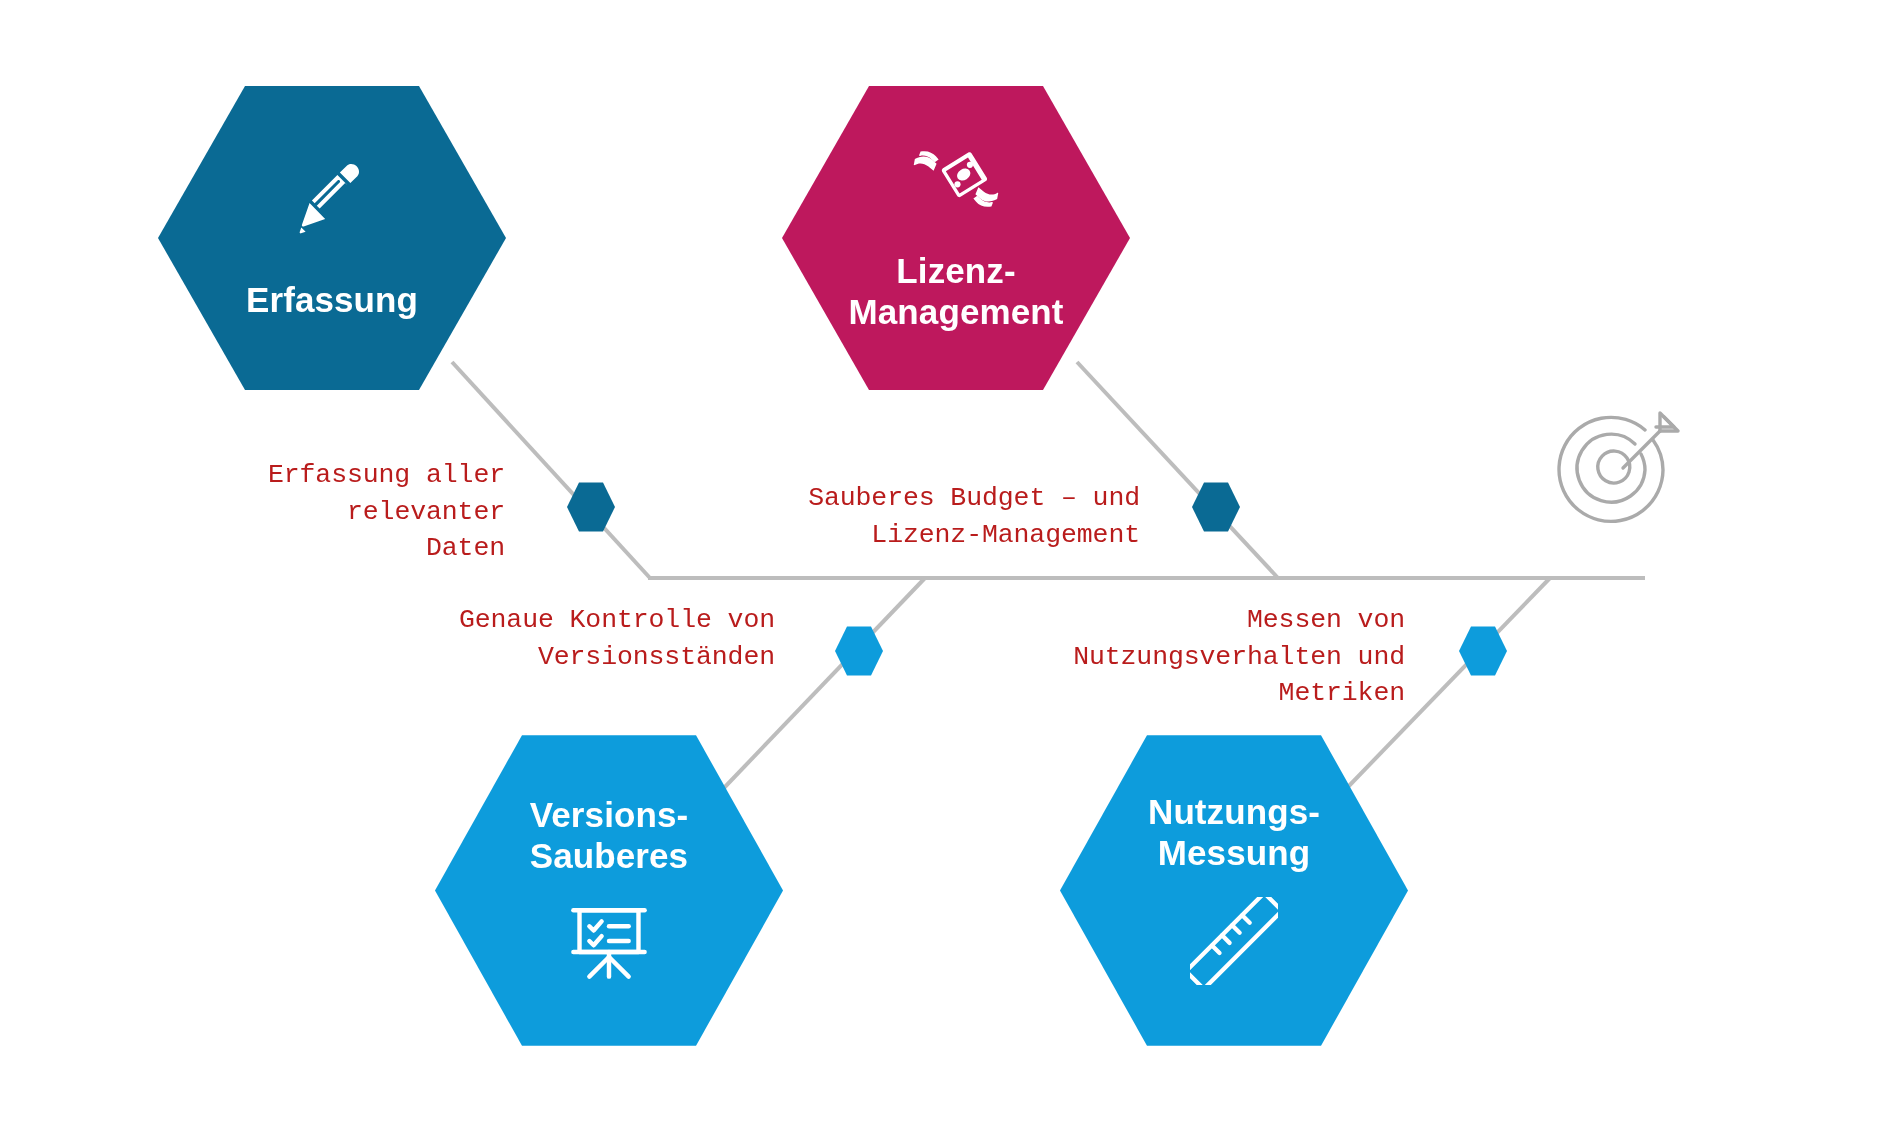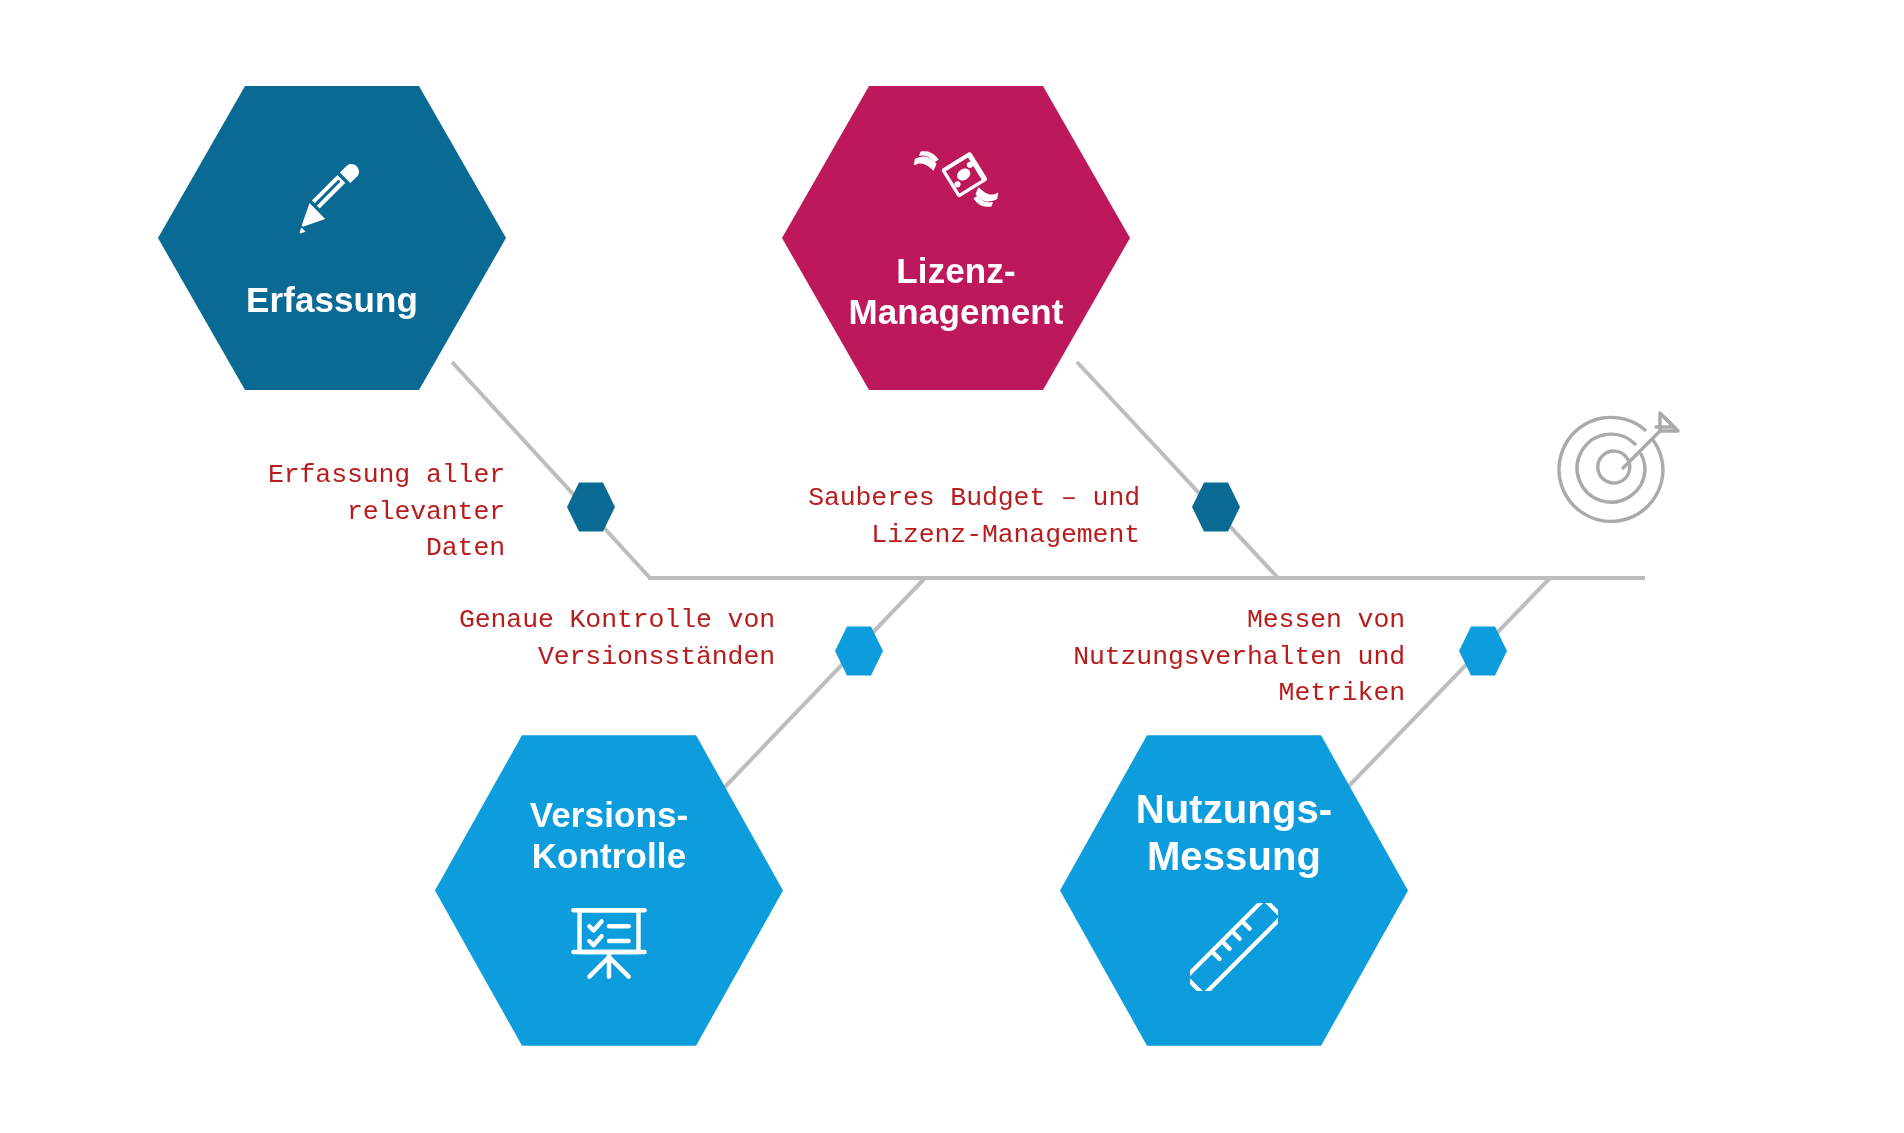--- a/index.html
+++ b/index.html
@@ -125,41 +125,41 @@
           <ellipse cx="46.7" cy="27.6" rx="6.2" ry="4.8" transform="rotate(-32 46.7 27.6)"></ellipse>
         </g>
       </svg>
     </span>
     <span class="hex-title" style="font-size:35px;">Lizenz-
 Management</span>
   </div>
 
   <div class="hex-node" style="left:435px; top:727px; width:348px; height:327px; background:#0d9cdc;">
     <span class="hex-title" style="font-size:35px; margin-bottom:24px;">Versions-
-Kontrolle</span>
+Sauberes</span>
     <span class="hex-icon">
       <svg width="86" height="82" viewBox="0 0 70 66" xmlns="http://www.w3.org/2000/svg">
         <g fill="none" stroke="#ffffff" stroke-width="3.6" stroke-linecap="round" stroke-linejoin="round">
           <line x1="6" y1="8" x2="64" y2="8"></line>
           <rect x="11" y="8" width="48" height="34"></rect>
           <line x1="6" y1="42" x2="64" y2="42"></line>
           <line x1="35" y1="42" x2="35" y2="62"></line>
           <line x1="35" y1="46" x2="19" y2="62"></line>
           <line x1="35" y1="46" x2="51" y2="62"></line>
           <polyline points="19,21 22.5,24.5 29,17"></polyline>
           <polyline points="19,33 22.5,36.5 29,29"></polyline>
           <line x1="35" y1="21" x2="51" y2="21"></line>
           <line x1="35" y1="33" x2="51" y2="33"></line>
         </g>
       </svg>
     </span>
   </div>
 
   <div class="hex-node" style="left:1060px; top:727px; width:348px; height:327px; background:#0d9cdc;">
-    <span class="hex-title" style="font-size:40px; margin-bottom:24px;">Nutzungs-
+    <span class="hex-title" style="font-size:35px; margin-bottom:24px;">Nutzungs-
 Messung</span>
     <span class="hex-icon">
       <svg width="88" height="88" viewBox="0 0 70 70" xmlns="http://www.w3.org/2000/svg">
         <g fill="none" stroke="#ffffff" stroke-width="3.4" stroke-linecap="round" stroke-linejoin="round">
           <rect x="-9" y="25" width="88" height="20" transform="rotate(-45 35 35)"></rect>
           <line x1="17.5" y1="38.5" x2="23.5" y2="44.5"></line>
           <line x1="25.5" y1="30.5" x2="31.5" y2="36.5"></line>
           <line x1="33.5" y1="22.5" x2="39.5" y2="28.5"></line>
           <line x1="41.5" y1="14.5" x2="47.5" y2="20.5"></line>
         </g>

